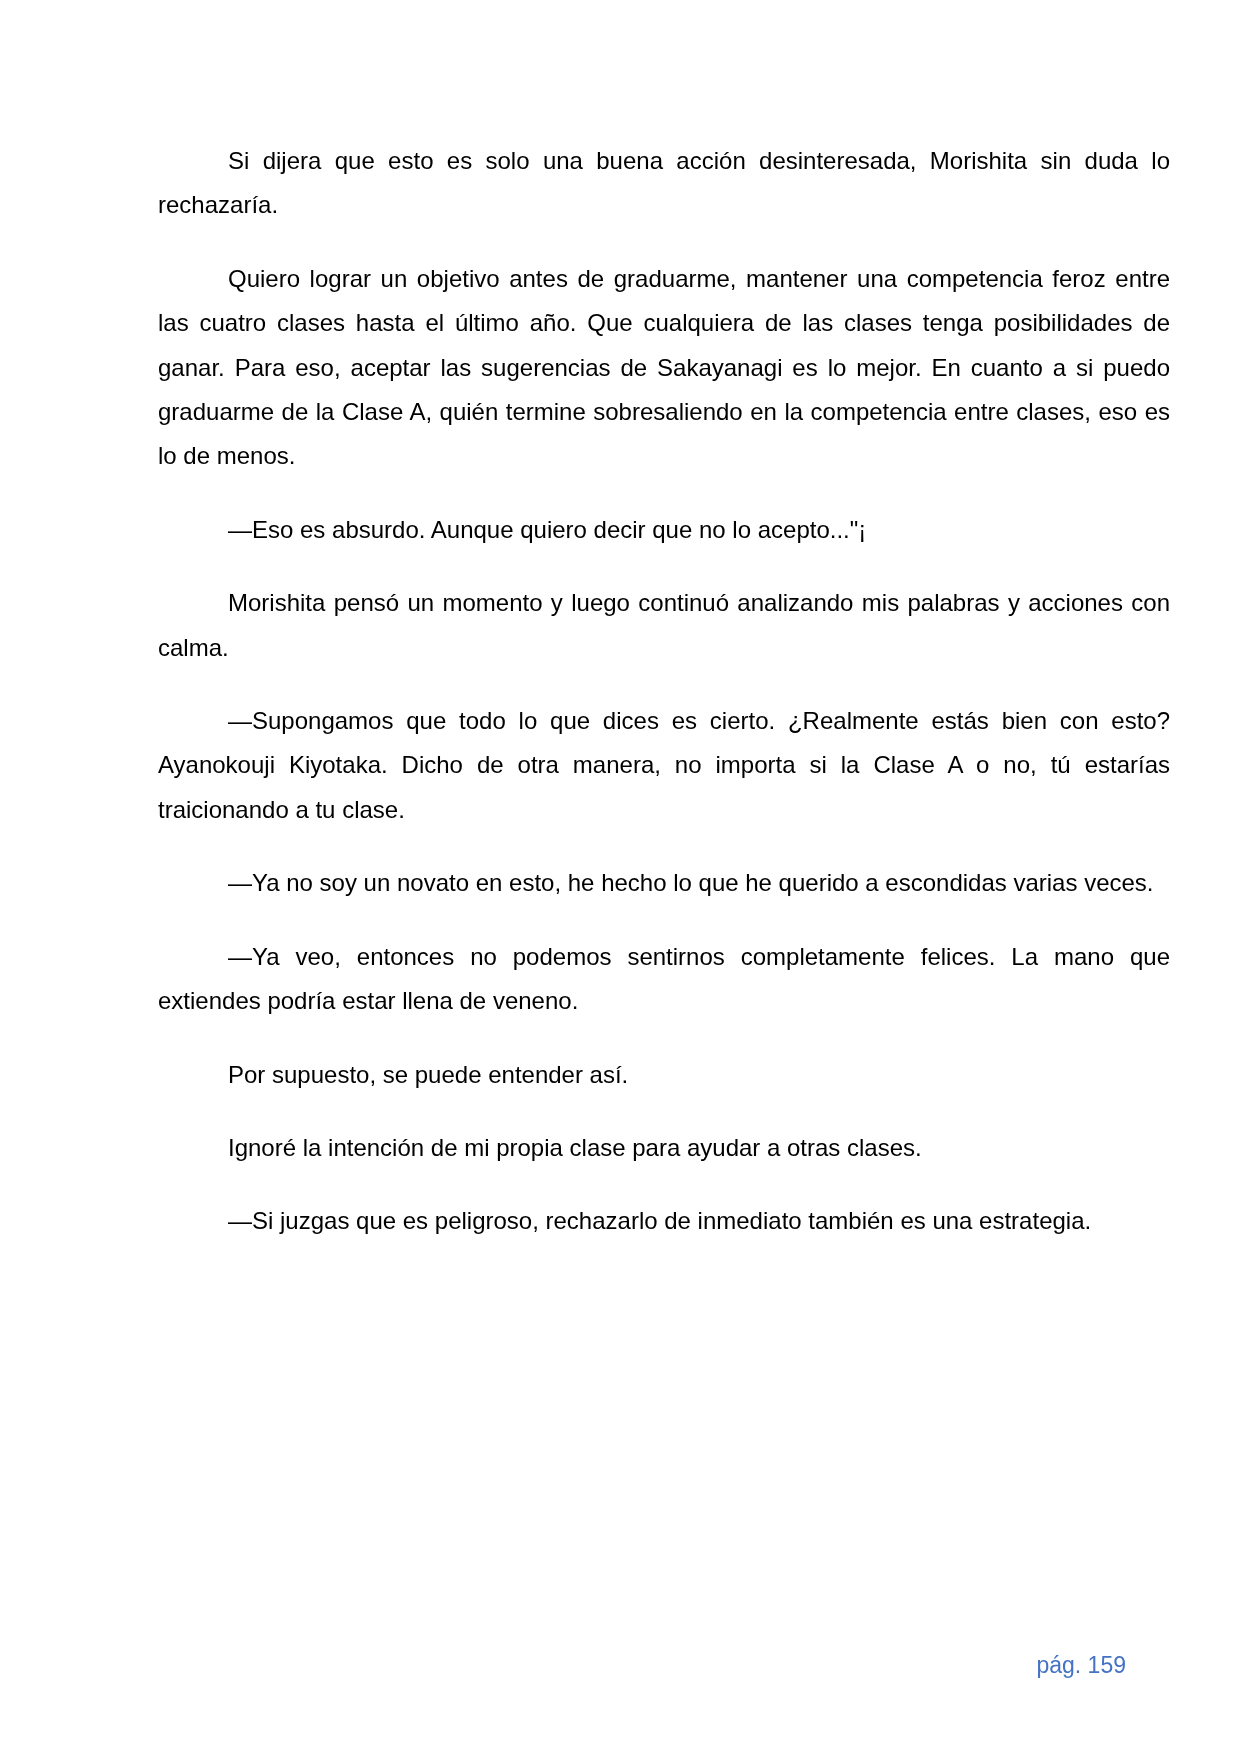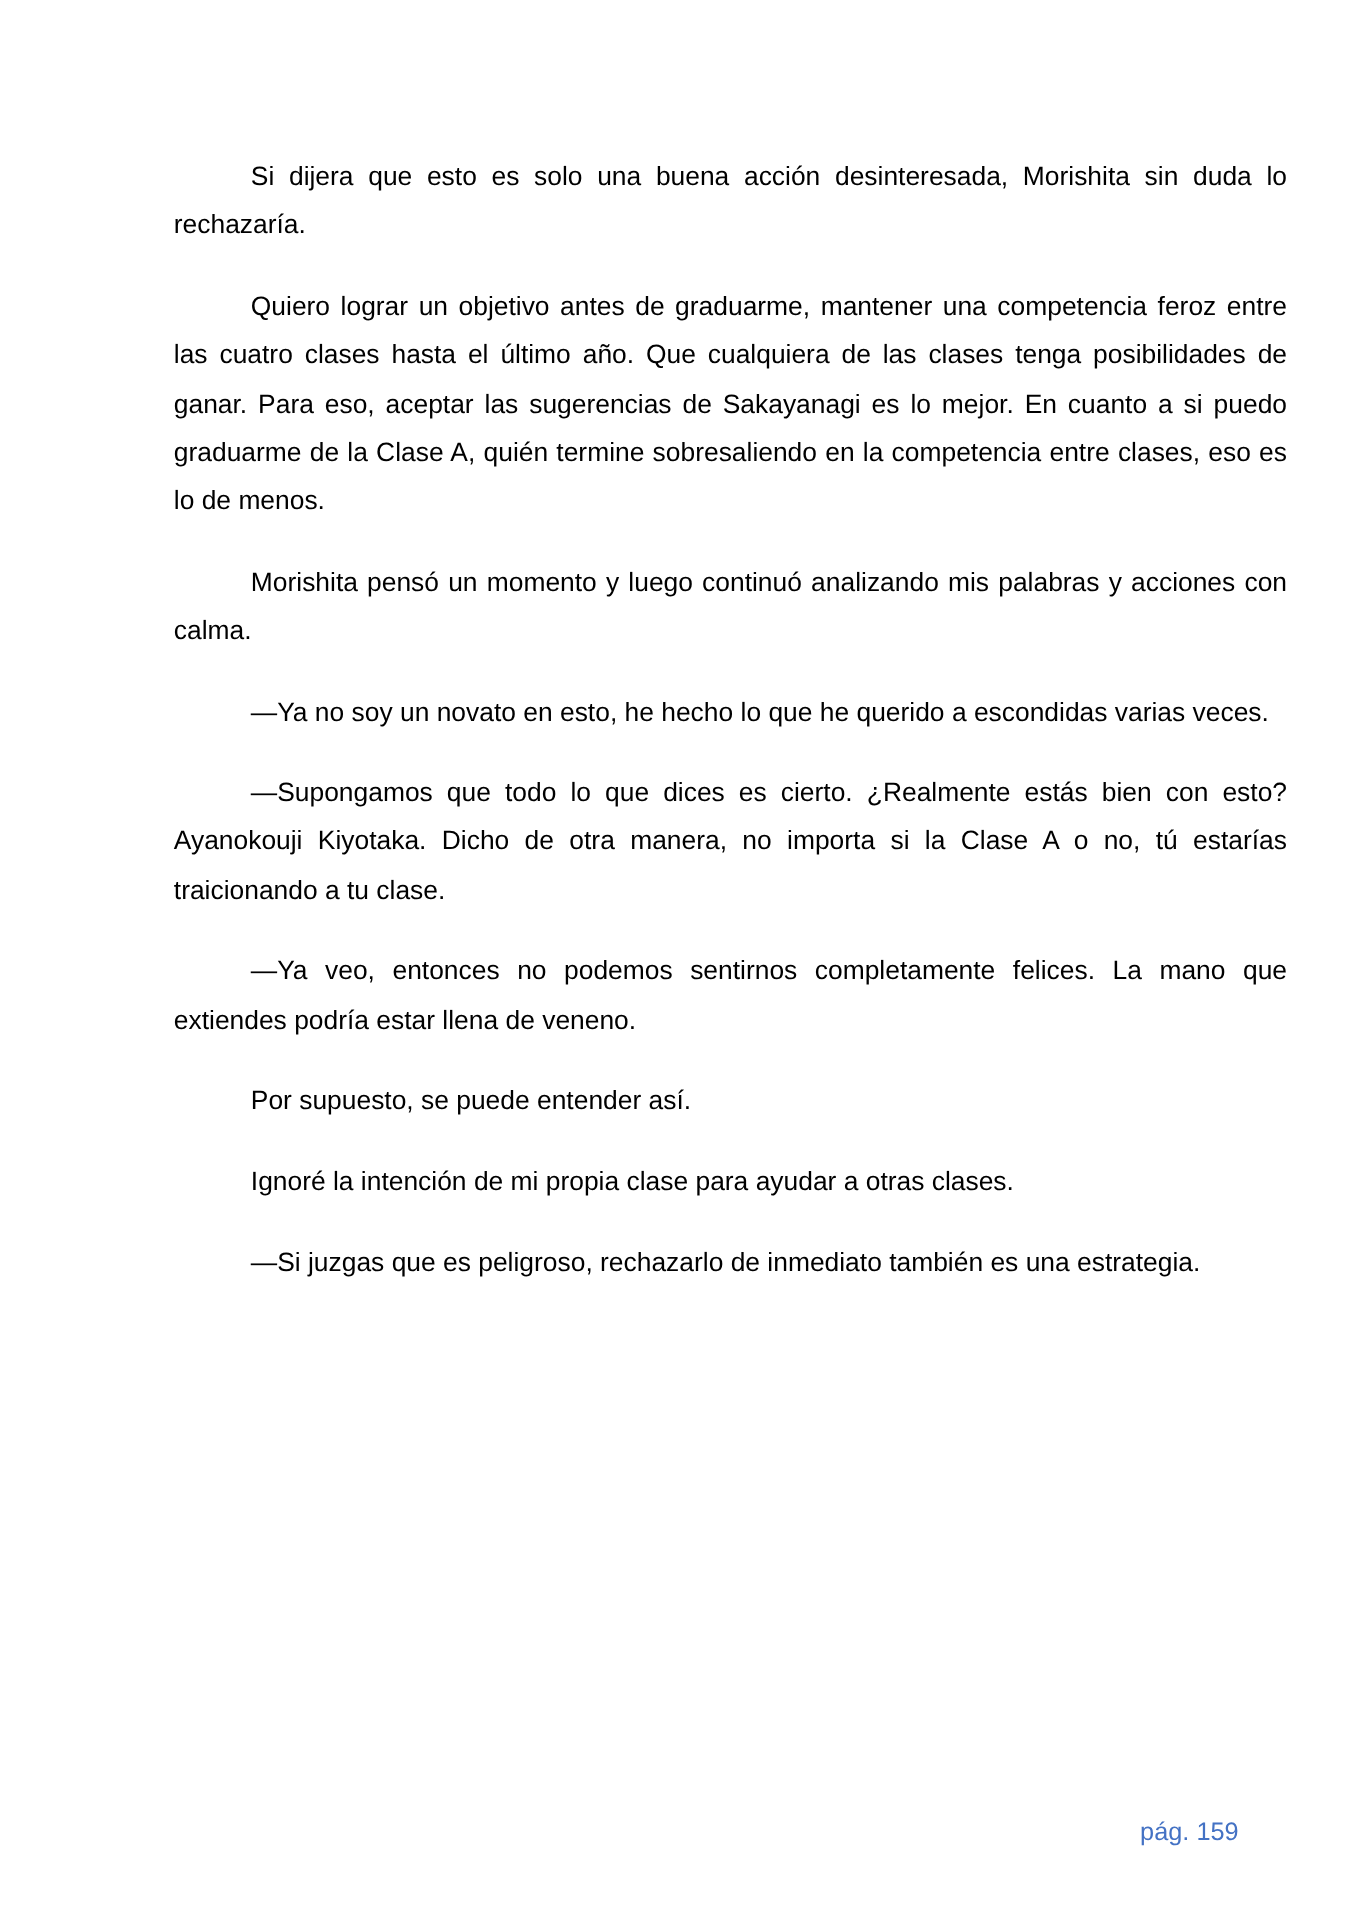--- a/index.html
+++ b/index.html
@@ -43,22 +43,23 @@
     white-space: nowrap;
   }
 </style>
 </head>
 <body>
 
 <div class="page">
   <div class="content" id="paragraph-container">
       <p>Si dijera que esto es solo una buena acción desinteresada, Morishita sin duda lo rechazaría.</p>
       <p>Quiero lograr un objetivo antes de graduarme, mantener una competencia feroz entre las cuatro clases hasta el último año. Que cualquiera de las clases tenga posibilidades de ganar. Para eso, aceptar las sugerencias de Sakayanagi es lo mejor. En cuanto a si puedo graduarme de la Clase A, quién termine sobresaliendo en la competencia entre clases, eso es lo de menos.</p>
+      <p>—Eso es absurdo. Aunque quiero decir que no lo acepto..."¡</p>
       <p>Morishita pensó un momento y luego continuó analizando mis palabras y acciones con calma.</p>
+      <p>—Supongamos que todo lo que dices es cierto. ¿Realmente estás bien con esto? Ayanokouji Kiyotaka. Dicho de otra manera, no importa si la Clase A o no, tú estarías traicionando a tu clase.</p>
       <p>—Ya no soy un novato en esto, he hecho lo que he querido a escondidas varias veces.</p>
-      <p>—Supongamos que todo lo que dices es cierto. ¿Realmente estás bien con esto? Ayanokouji Kiyotaka. Dicho de otra manera, no importa si la Clase A o no, tú estarías traicionando a tu clase.</p>
       <p>—Ya veo, entonces no podemos sentirnos completamente felices. La mano que extiendes podría estar llena de veneno.</p>
       <p>Por supuesto, se puede entender así.</p>
       <p>Ignoré la intención de mi propia clase para ayudar a otras clases.</p>
       <p>—Si juzgas que es peligroso, rechazarlo de inmediato también es una estrategia.</p>
     </div>
   <div class="footer">pág. 159</div>
 </div>
 
 </body></html>

